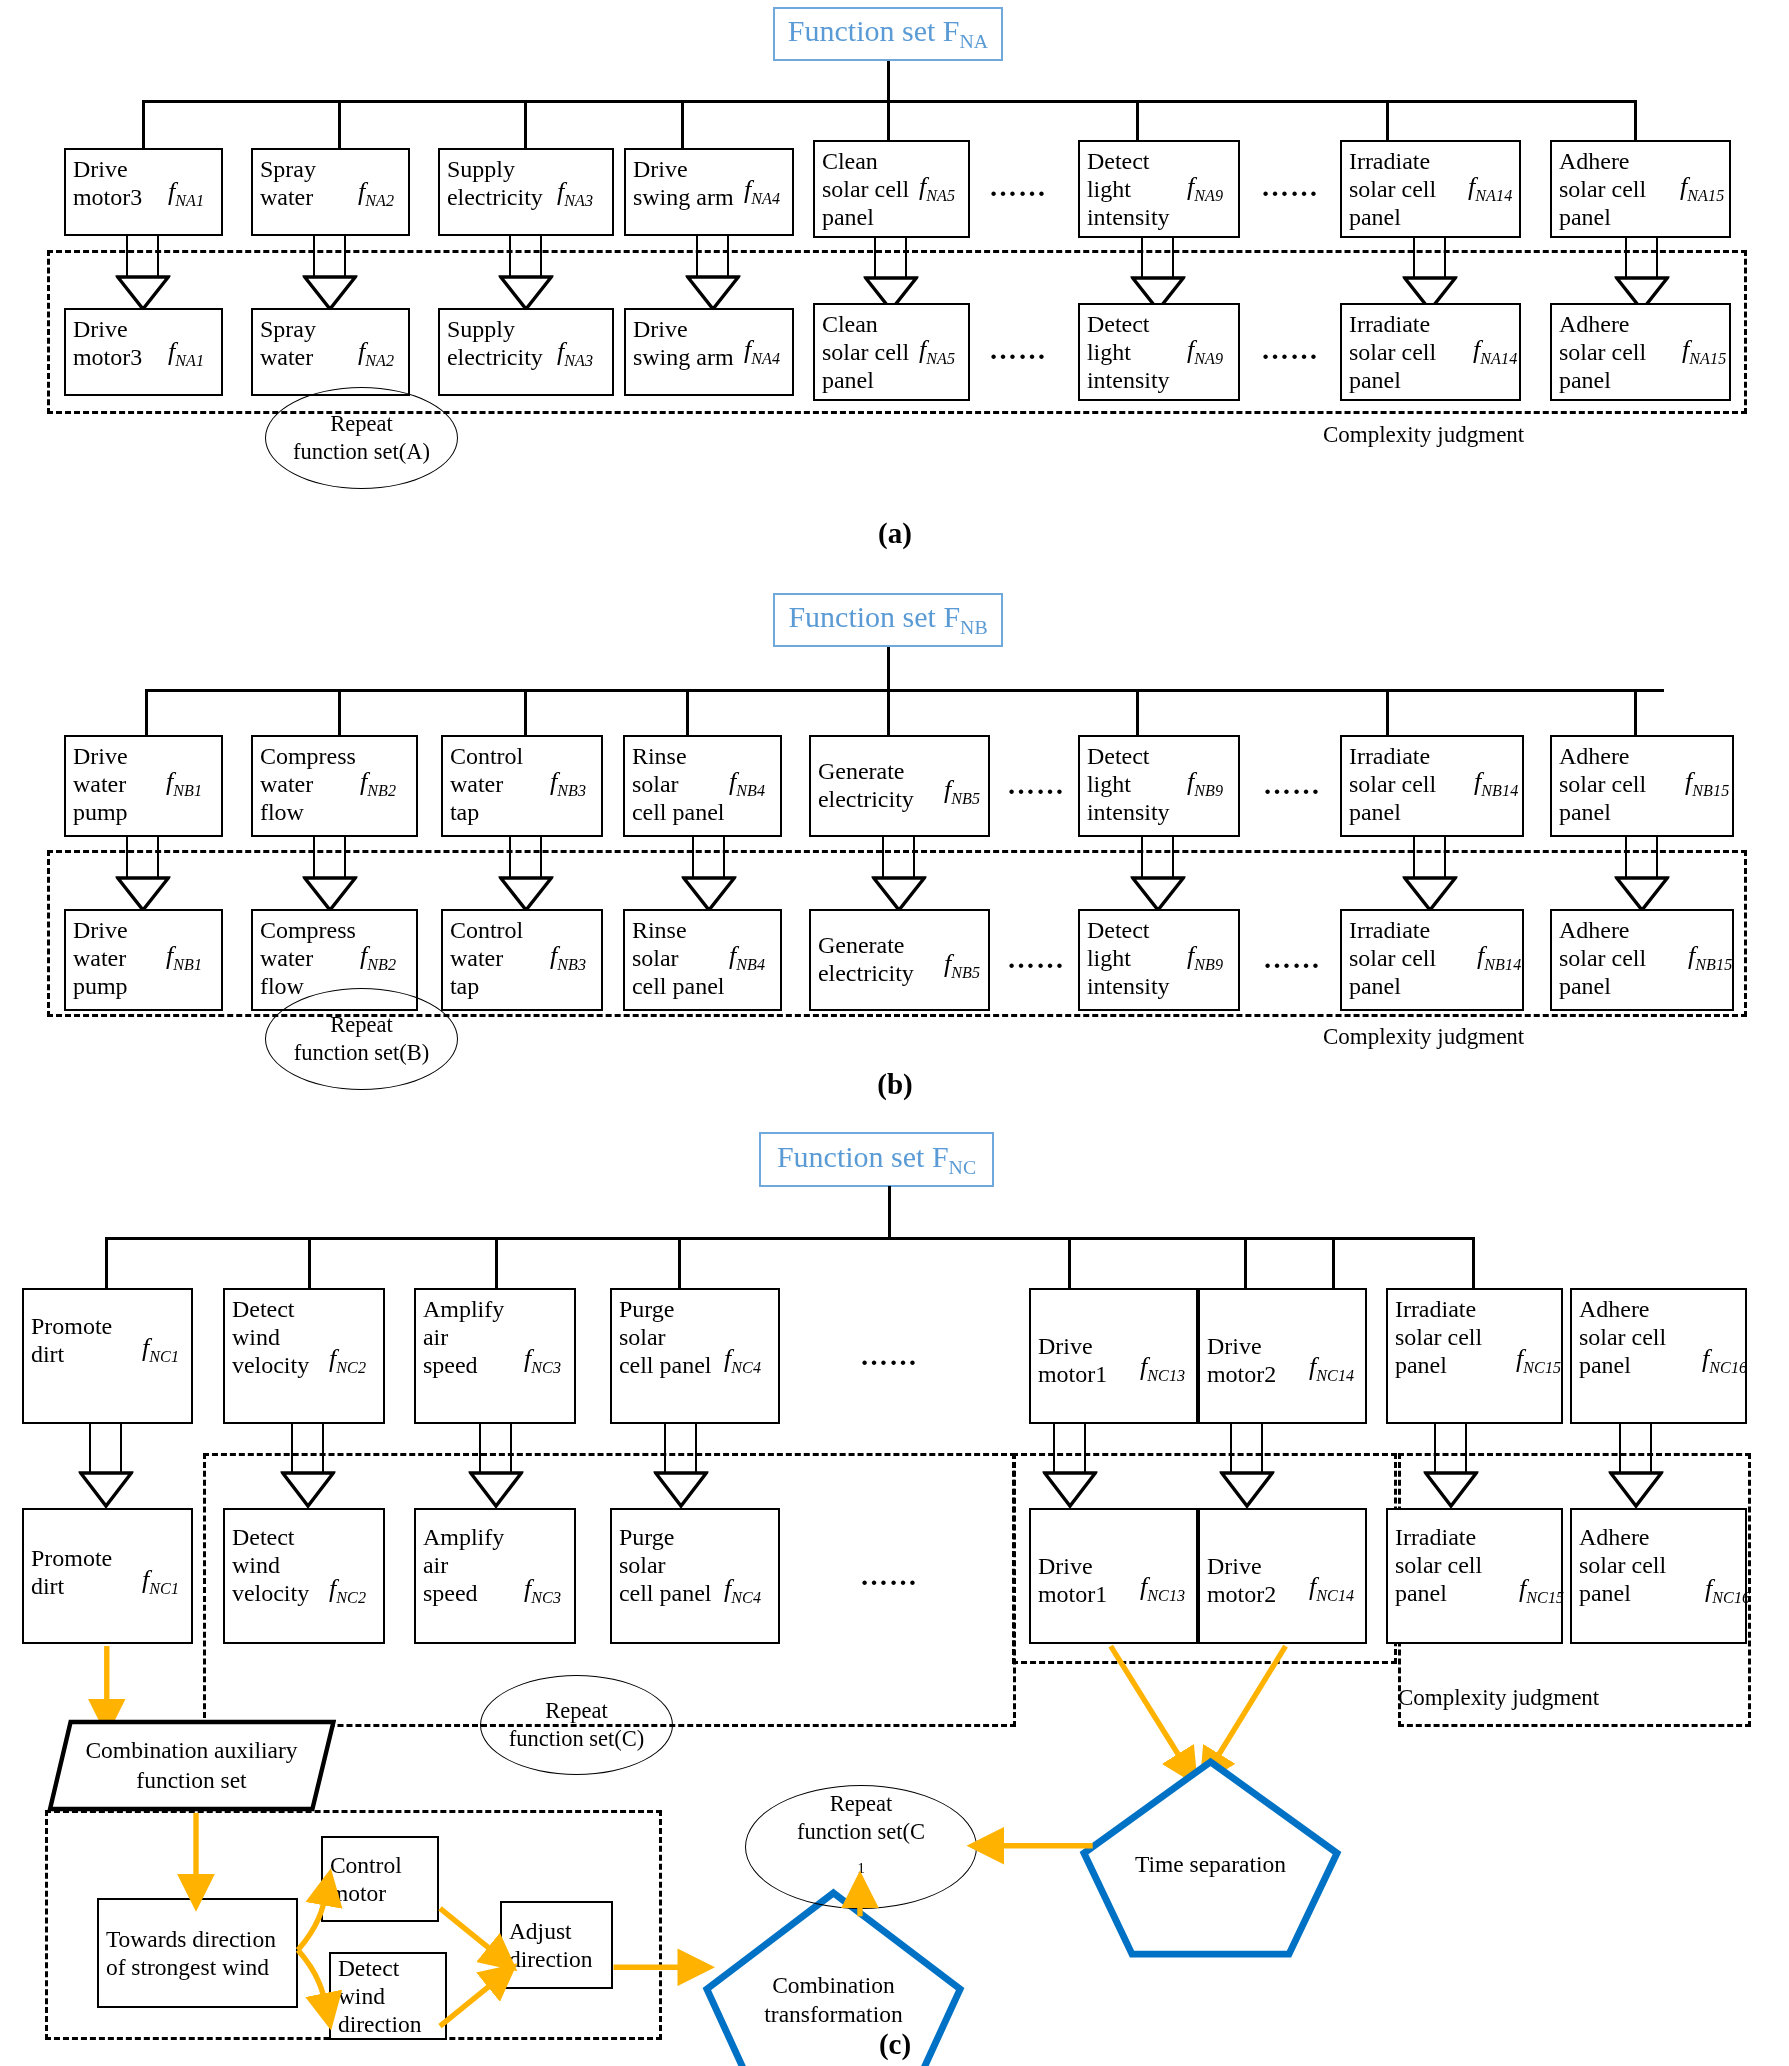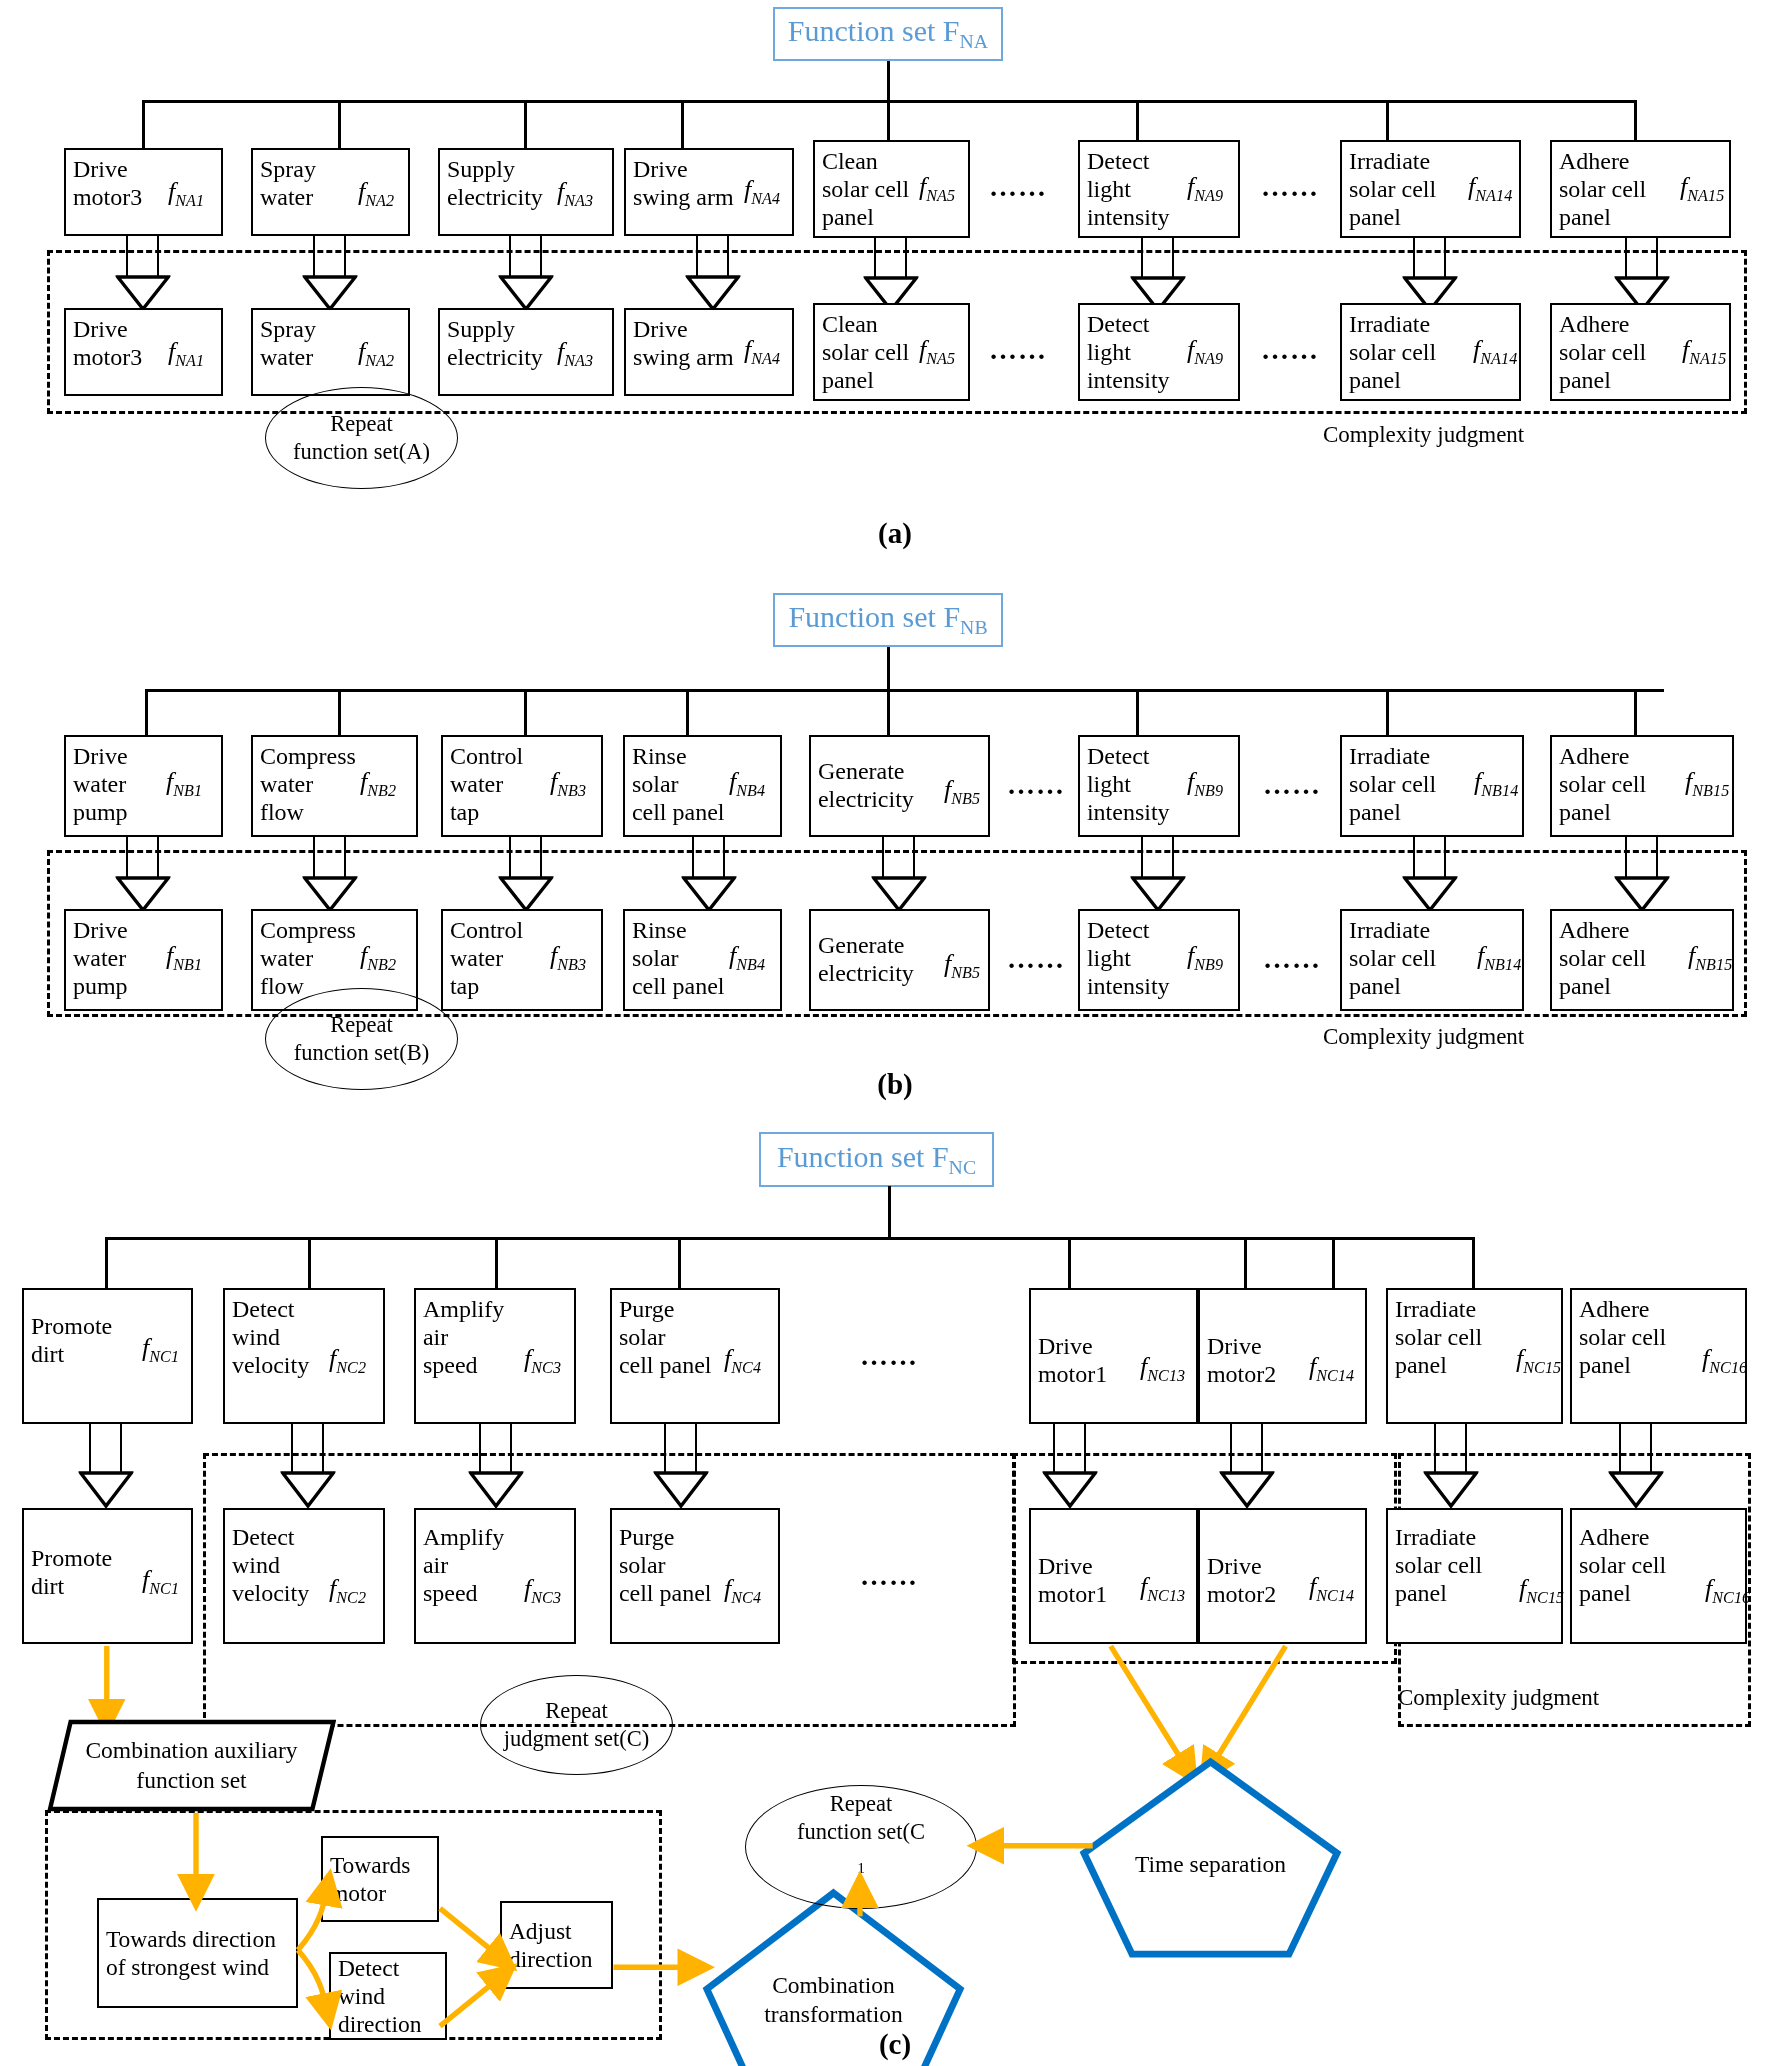--- a/index.html
+++ b/index.html
@@ -757,21 +757,21 @@
         <div>solar cell</div>
         <div>panel</div>
       </div>
     <div class="fsym" style="left:133px;top:64px;">f<sub>NC16</sub></div>
   </div>
 
   <div class="dots" style="left:860px;top:453px;">……</div>
 
   <div class="ell" style="left:480px;top:568px;width:191px;height:98px;">
     <span>Repeat</span>
-    <span>judgment set(C)</span>
+    <span>function set(C)</span>
   </div>
 
   <div class="dashlbl" style="left:1398px;top:578px;">Complexity judgment</div>
 
   <svg class="oarrow" style="left:0;top:534px;width:1789px;height:206px;" viewBox="0 0 3653 420">
     <defs>
       <marker id="oah" markerWidth="7" markerHeight="7" refX="3.4" refY="3.5" orient="auto">
         <polygon points="0,0 7,3.5 0,7" fill="#FFB300"></polygon>
       </marker>
     </defs>
@@ -791,21 +791,21 @@
       <span>function set</span>
     </div>
   </div>
 
   <div class="dashed" style="left:45px;top:703px;width:617px;height:230px;"></div>
 
   <div class="sbox" style="left:97px;top:791px;width:201px;height:110px;">
     <span>Towards direction of strongest wind</span>
   </div>
   <div class="sbox" style="left:321px;top:729px;width:118px;height:86px;">
-    <span>Towards motor</span>
+    <span>Control motor</span>
   </div>
   <div class="sbox" style="left:329px;top:845px;width:118px;height:88px;">
     <span>Detect wind direction</span>
   </div>
   <div class="sbox" style="left:500px;top:794px;width:113px;height:88px;">
     <span>Adjust direction</span>
   </div>
 
   <svg class="oarrow" style="left:0;top:696px;width:882px;height:255px;" viewBox="0 0 1800 520">
     <defs>

